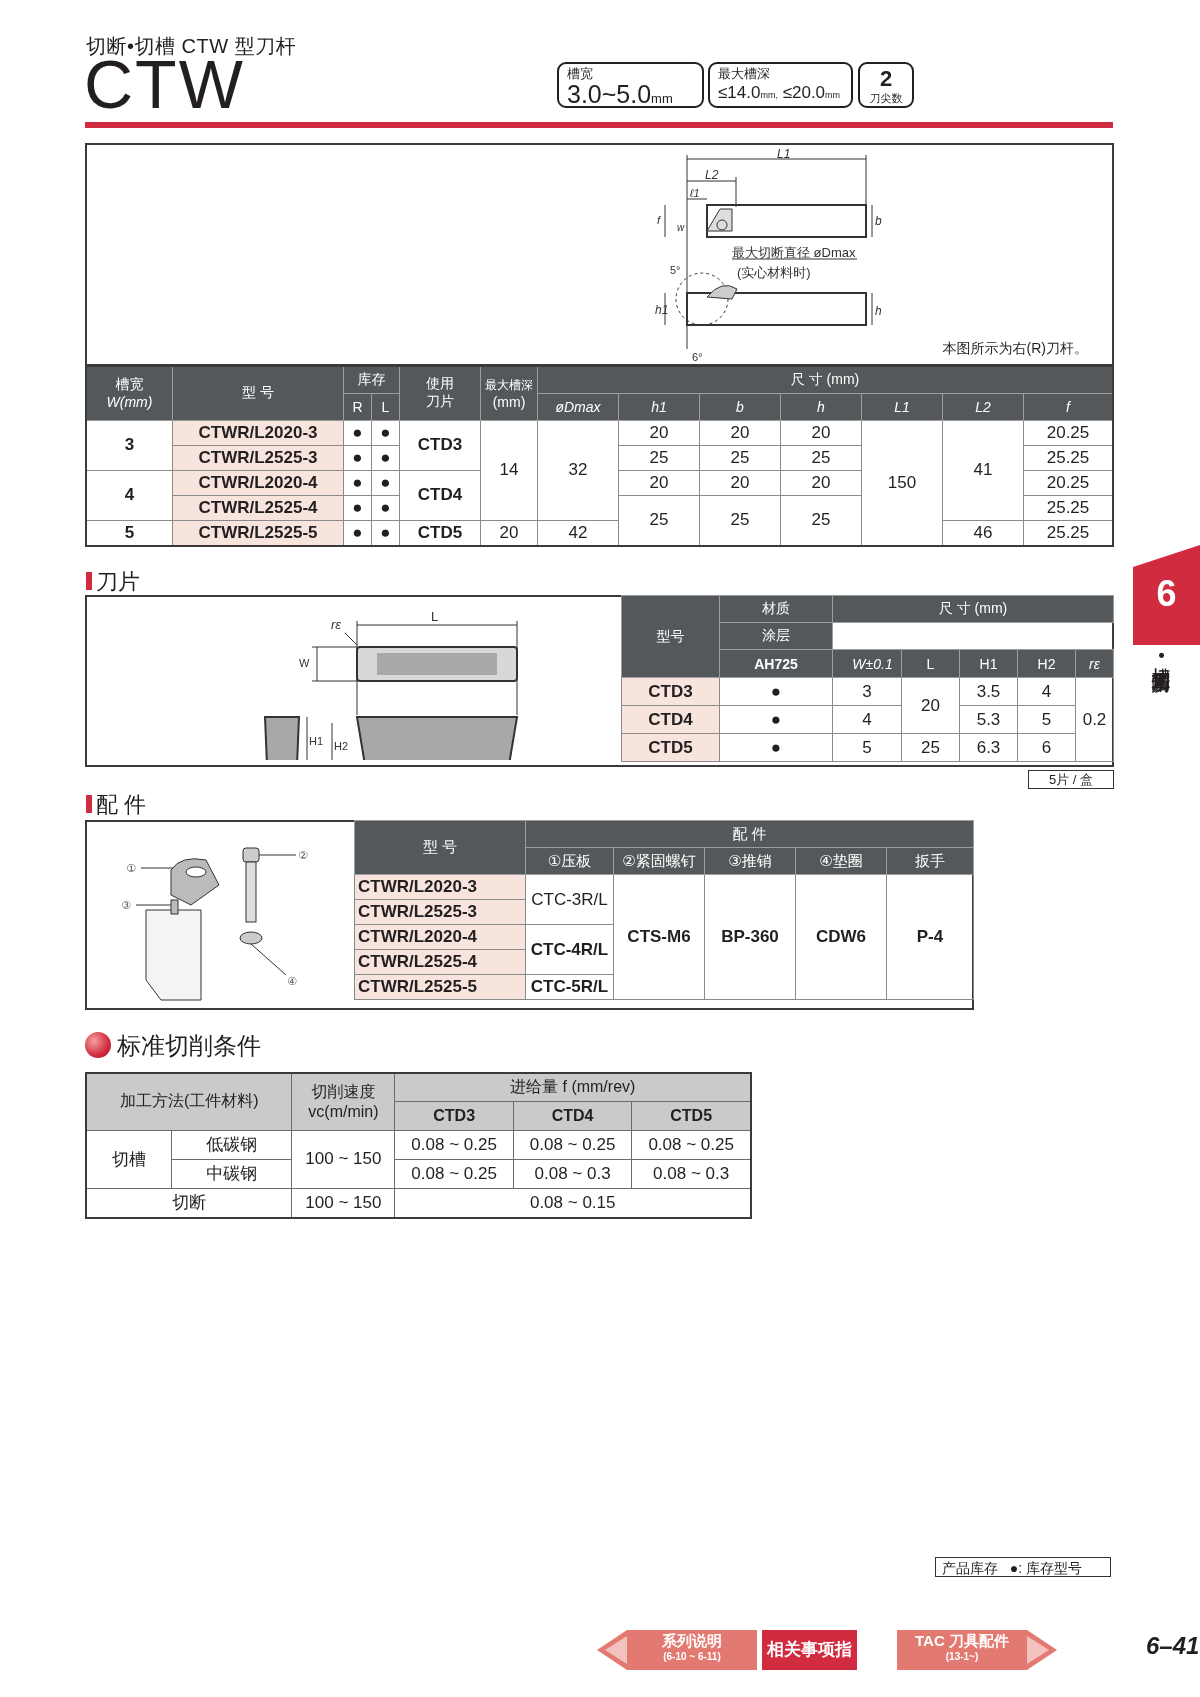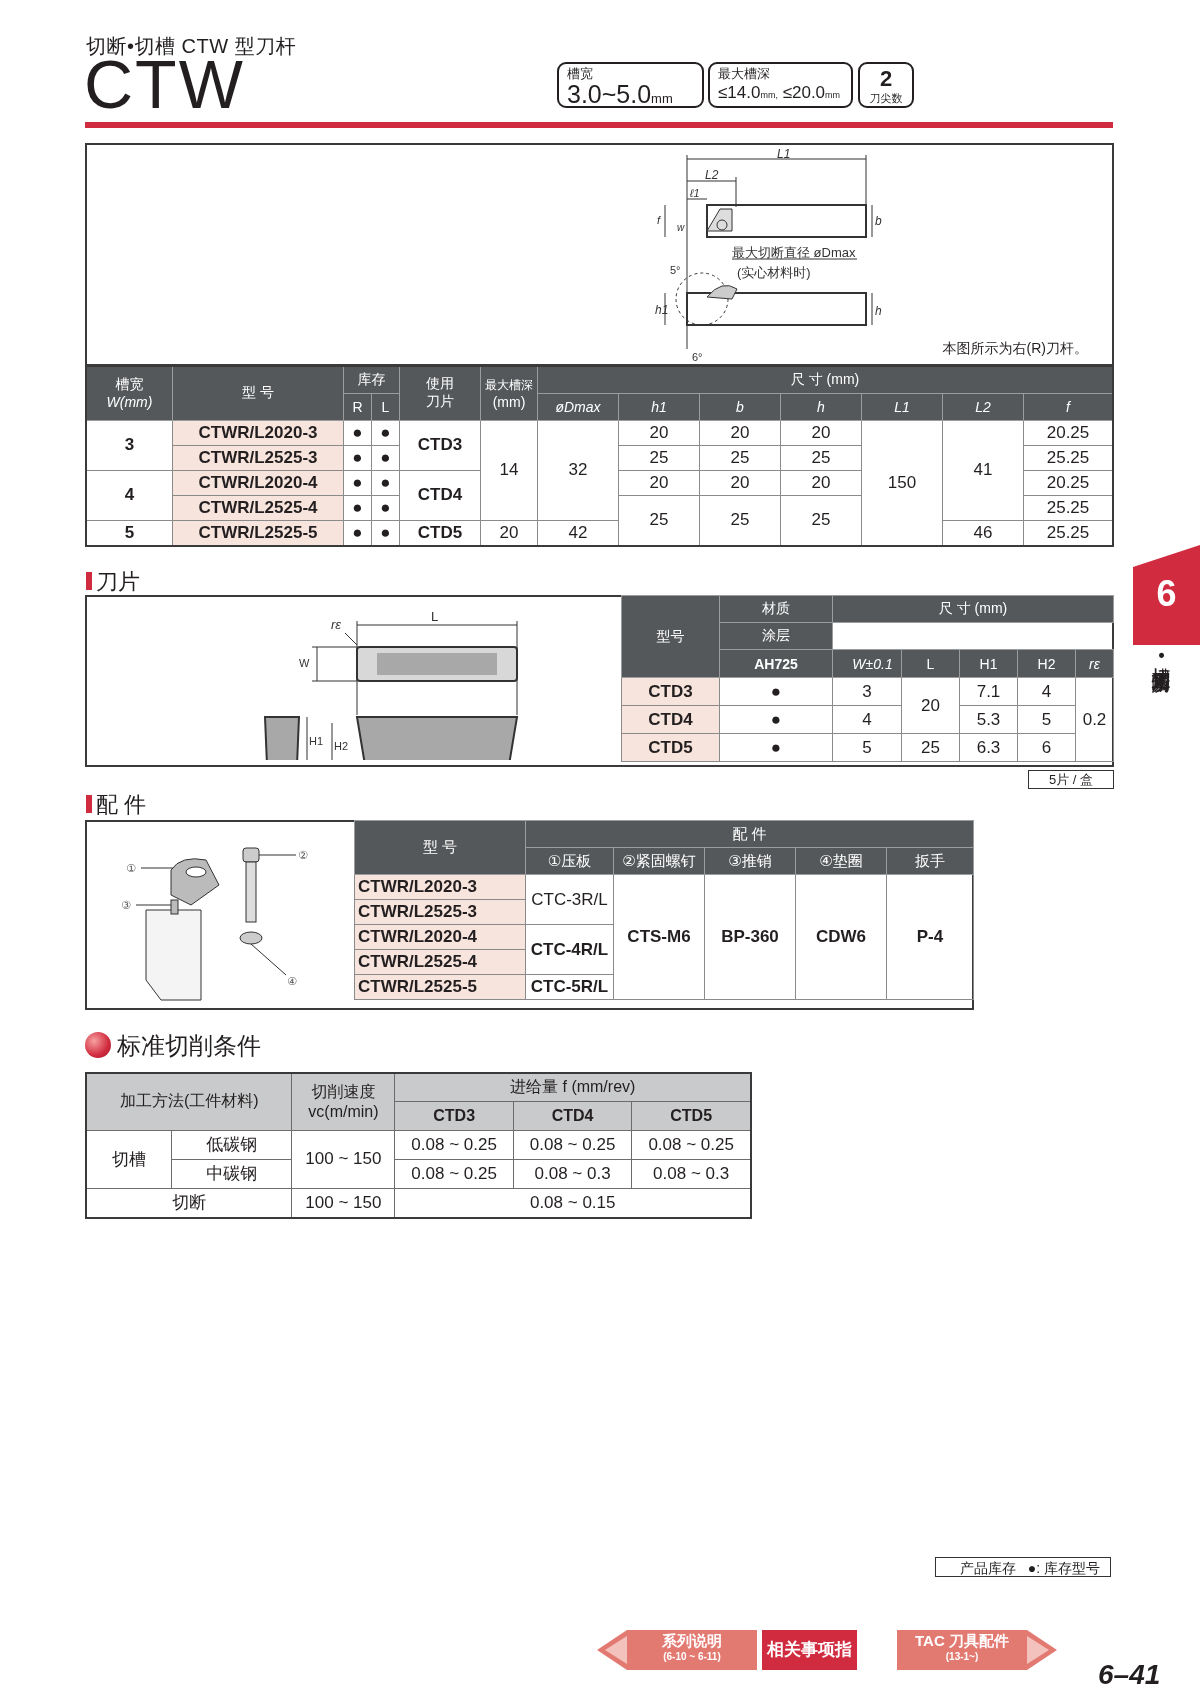--- a/index.html
+++ b/index.html
@@ -223,21 +223,21 @@
           <th style="width:57px;">H2</th>
           <th><i>rε</i></th>
         </tr>
     </thead>
     <tbody>
       <tr>
           <td class="pink">CTD3</td>
           <td>●</td>
           <td>3</td>
           <td rowspan="2">20</td>
-          <td>7.1</td>
+          <td>3.5</td>
           <td>4</td>
           <td rowspan="3">0.2</td>
         </tr>
       <tr>
           <td class="pink">CTD4</td>
           <td>●</td>
           <td>4</td>
           <td>5.3</td>
           <td>5</td>
         </tr>
@@ -348,34 +348,34 @@
         <td>0.08 ~ 0.3</td>
       </tr>
     <tr>
         <td colspan="2">切断</td>
         <td>100 ~ 150</td>
         <td colspan="3">0.08 ~ 0.15</td>
       </tr>
   </tbody>
 </table>
 
-<div class="abs" style="left:935px;top:1557px;width:176px;height:20px;border:1px solid #333;font-size:14px;line-height:20px;padding-left:24px;box-sizing:border-box;">
+<div class="abs" style="left:935px;top:1557px;width:176px;height:20px;border:1px solid #333;font-size:14px;line-height:20px;padding-left:6px;box-sizing:border-box;">
   <span>产品库存</span>&nbsp;&nbsp;&nbsp;<span>●</span><span>: 库存型号</span>
 </div>
 
 <div class="abs navbtn" style="left:597px;width:160px;">
   <svg class="abs" style="left:0;top:0;" width="160" height="40">
       <polygon points="0,20 30,0 160,0 160,40 30,40" fill="#e37a72"></polygon>
       <polygon points="8,20 30,6 30,34" fill="#f3c2bd"></polygon>
     </svg>
   <div class="abs" style="left:30px;top:2px;width:130px;font-size:15px;font-weight:700;">系列说明</div>
   <div class="abs" style="left:30px;top:21px;width:130px;font-size:10px;font-weight:700;">(6-10 ~ 6-11)</div>
 </div>
 <div class="abs navbtn" style="left:762px;width:95px;background:#d12b3f;font-size:17px;font-weight:700;line-height:40px;">相关事项指南</div>
 <div class="abs navbtn" style="left:897px;width:160px;">
   <svg class="abs" style="left:0;top:0;" width="160" height="40">
       <polygon points="0,0 130,0 160,20 130,40 0,40" fill="#e37a72"></polygon>
       <polygon points="152,20 130,6 130,34" fill="#f3c2bd"></polygon>
     </svg>
   <div class="abs" style="left:0;top:2px;width:130px;font-size:15px;font-weight:700;">TAC 刀具配件</div>
   <div class="abs" style="left:0;top:21px;width:130px;font-size:10px;font-weight:700;">(13-1~)</div>
 </div>
-<div class="abs" style="left:1098px;top:1632px;font-size:28px;font-weight:700;font-style:italic;margin-top:27px;">6–41</div>
+<div class="abs" style="left:1146px;top:1632px;font-size:24px;font-weight:700;font-style:italic;">6–41</div>
 
 </body></html>

